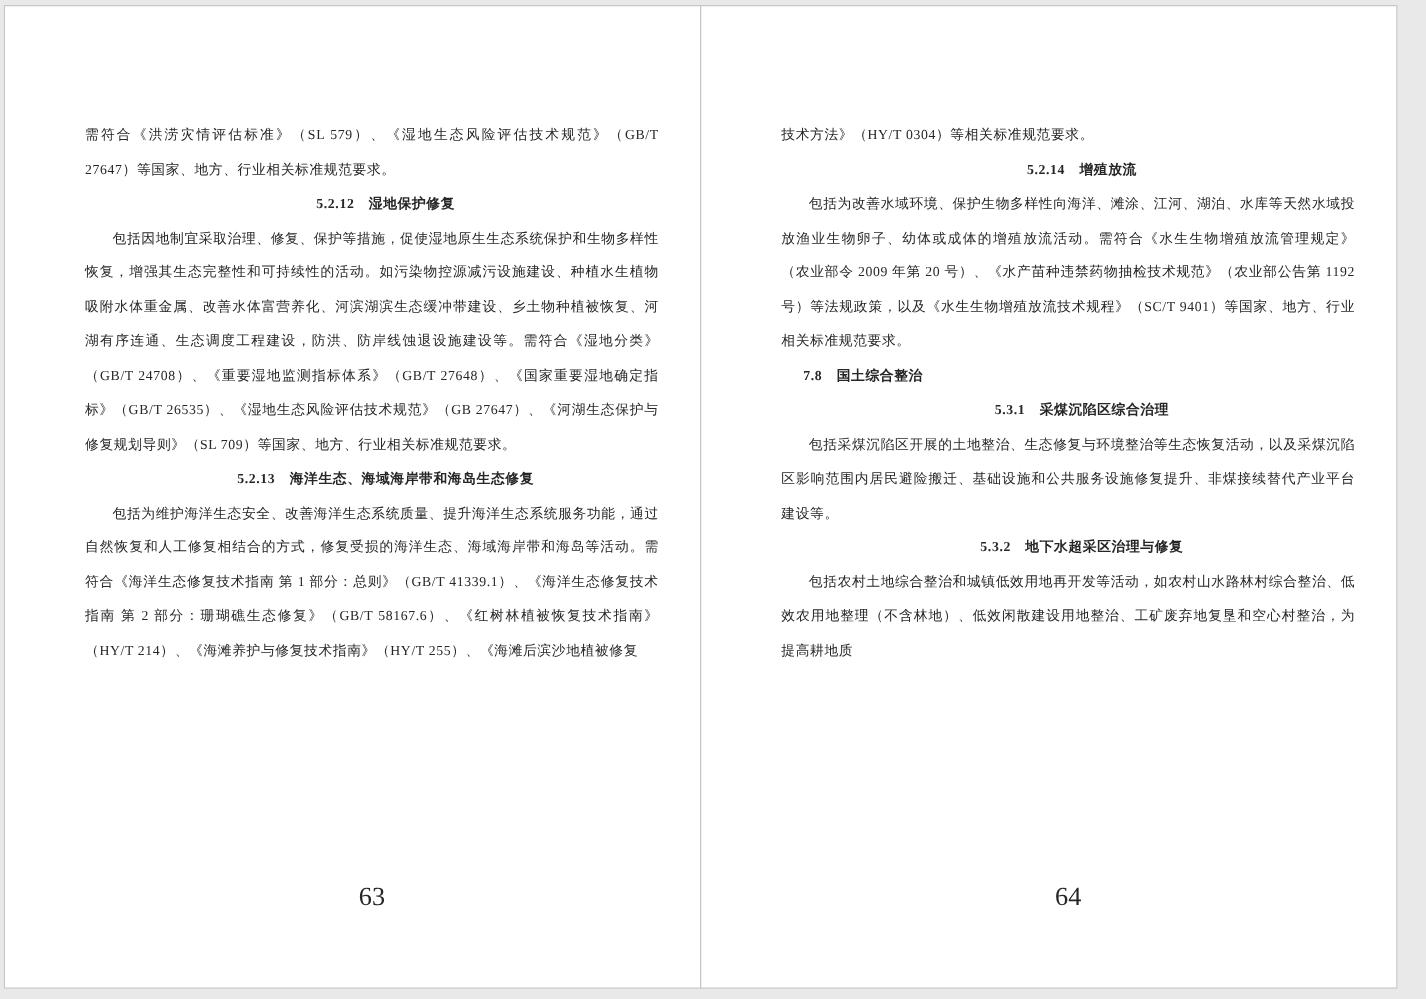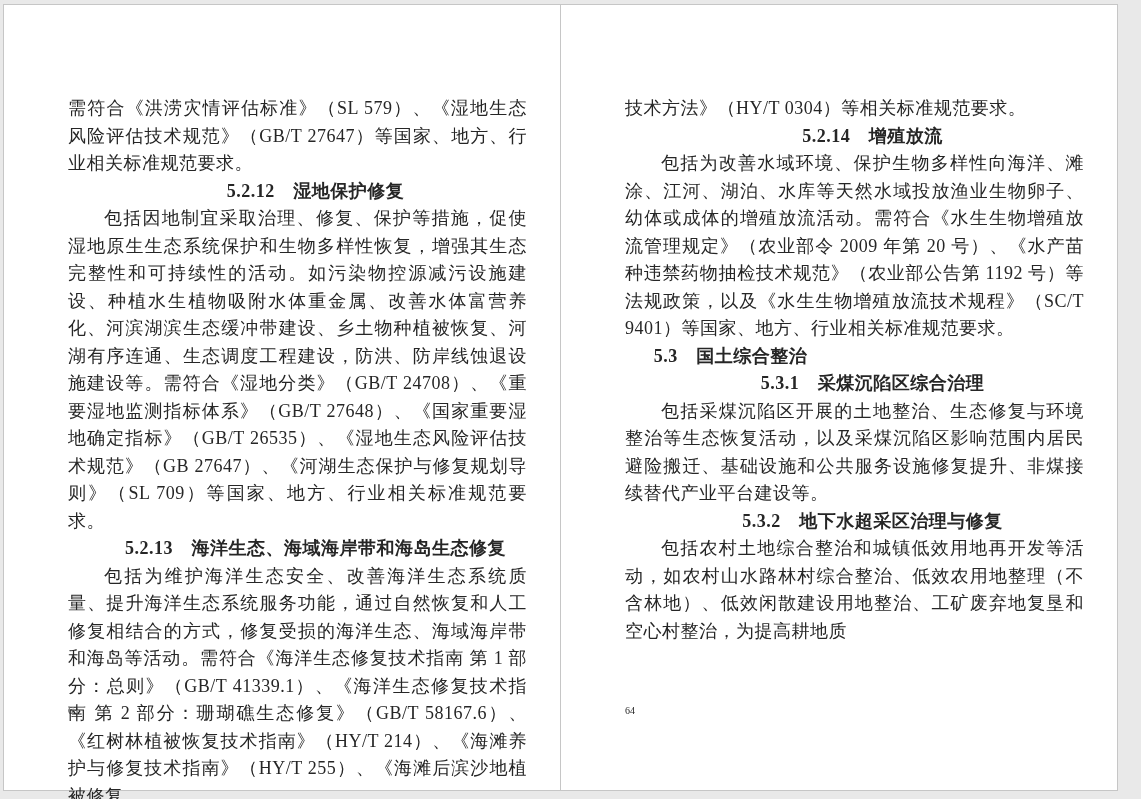--- a/index.html
+++ b/index.html
@@ -29,21 +29,21 @@
   .page.right { left: 560px; }
   .page-content {
     position: absolute;
     top: 90px;
     left: 64px;
     right: 33px;
     color: #262626;
   }
   .block {
     margin: 0;
-    font-size: 18px;
+    font-size: 11px;
     line-height: 27.5px;
     letter-spacing: 0.5px;
     text-align: justify;
     font-family: Liberation Serif, serif;
   }
   .block-continuation { text-indent: 0; }
   .block-paragraph    { text-indent: 2em; }
   .block-heading {
     text-indent: 2em;
     font-weight: bold;
@@ -52,21 +52,22 @@
   .block-heading2 {
     text-indent: 1.6em;
     font-weight: bold;
     text-align: left;
   }
   .page-number {
     position: absolute;
     top: 700px;
     left: 64px;
     right: 33px;
-    font-size: 10px;
+    text-align: center;
+    font-size: 21px;
     color: #262626;
   }
 </style>
 </head>
 <body>
 
 <div class="viewer">
 
   <div class="page left">
     <div class="page-content">
@@ -77,21 +78,21 @@
         <p class="block block-paragraph">包括为维护海洋生态安全、改善海洋生态系统质量、提升海洋生态系统服务功能，通过自然恢复和人工修复相结合的方式，修复受损的海洋生态、海域海岸带和海岛等活动。需符合《海洋生态修复技术指南 第 1 部分：总则》（GB/T 41339.1）、《海洋生态修复技术指南 第 2 部分：珊瑚礁生态修复》（GB/T 58167.6）、《红树林植被恢复技术指南》（HY/T 214）、《海滩养护与修复技术指南》（HY/T 255）、《海滩后滨沙地植被修复</p>
       </div>
     <div class="page-number">63</div>
   </div>
 
   <div class="page right">
     <div class="page-content">
         <p class="block block-continuation">技术方法》（HY/T 0304）等相关标准规范要求。</p>
         <p class="block block-heading">5.2.14　增殖放流</p>
         <p class="block block-paragraph">包括为改善水域环境、保护生物多样性向海洋、滩涂、江河、湖泊、水库等天然水域投放渔业生物卵子、幼体或成体的增殖放流活动。需符合《水生生物增殖放流管理规定》（农业部令 2009 年第 20 号）、《水产苗种违禁药物抽检技术规范》（农业部公告第 1192 号）等法规政策，以及《水生生物增殖放流技术规程》（SC/T 9401）等国家、地方、行业相关标准规范要求。</p>
-        <p class="block block-heading2">5.3　国土综合整治</p>
+        <p class="block block-heading2">7.8　国土综合整治</p>
         <p class="block block-heading">5.3.1　采煤沉陷区综合治理</p>
         <p class="block block-paragraph">包括采煤沉陷区开展的土地整治、生态修复与环境整治等生态恢复活动，以及采煤沉陷区影响范围内居民避险搬迁、基础设施和公共服务设施修复提升、非煤接续替代产业平台建设等。</p>
         <p class="block block-heading">5.3.2　地下水超采区治理与修复</p>
         <p class="block block-paragraph">包括农村土地综合整治和城镇低效用地再开发等活动，如农村山水路林村综合整治、低效农用地整理（不含林地）、低效闲散建设用地整治、工矿废弃地复垦和空心村整治，为提高耕地质</p>
       </div>
     <div class="page-number">64</div>
   </div>
 
 </div>
 

